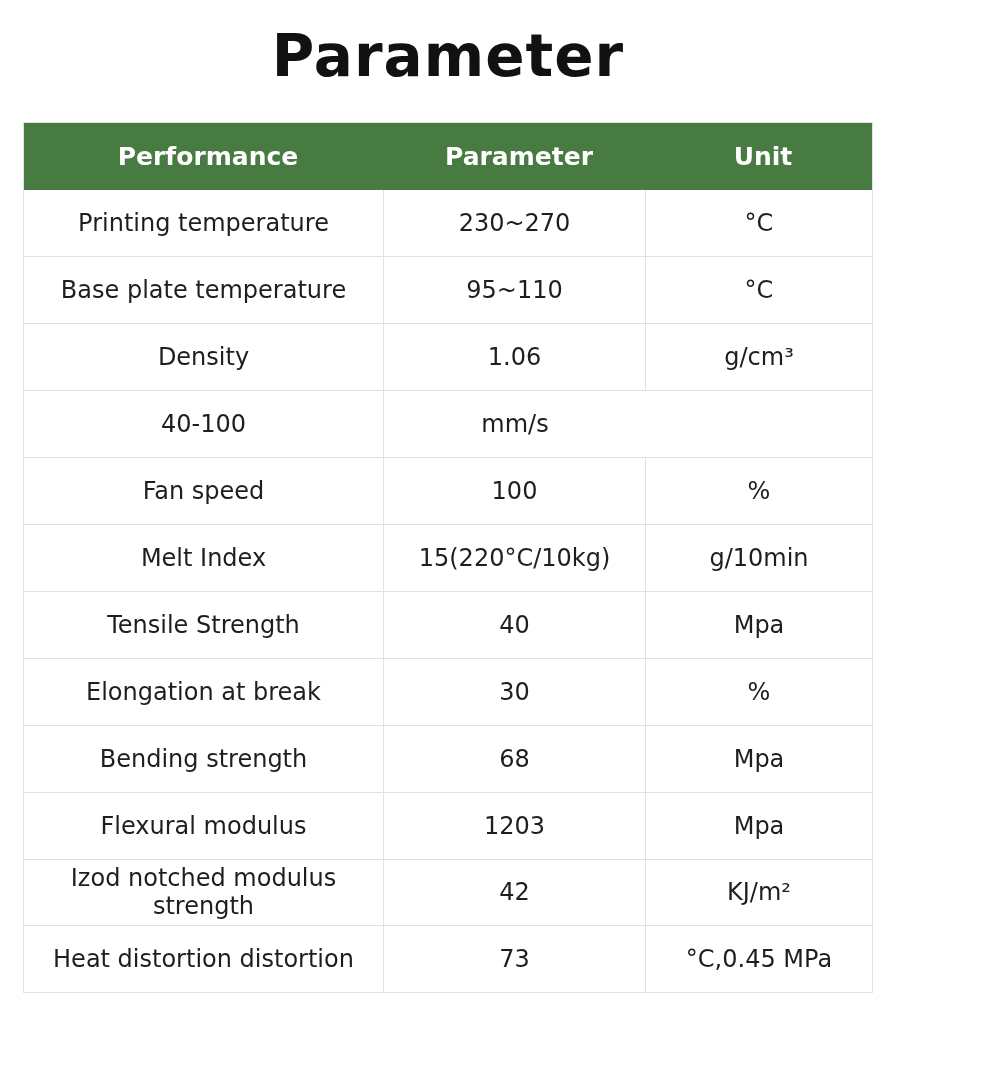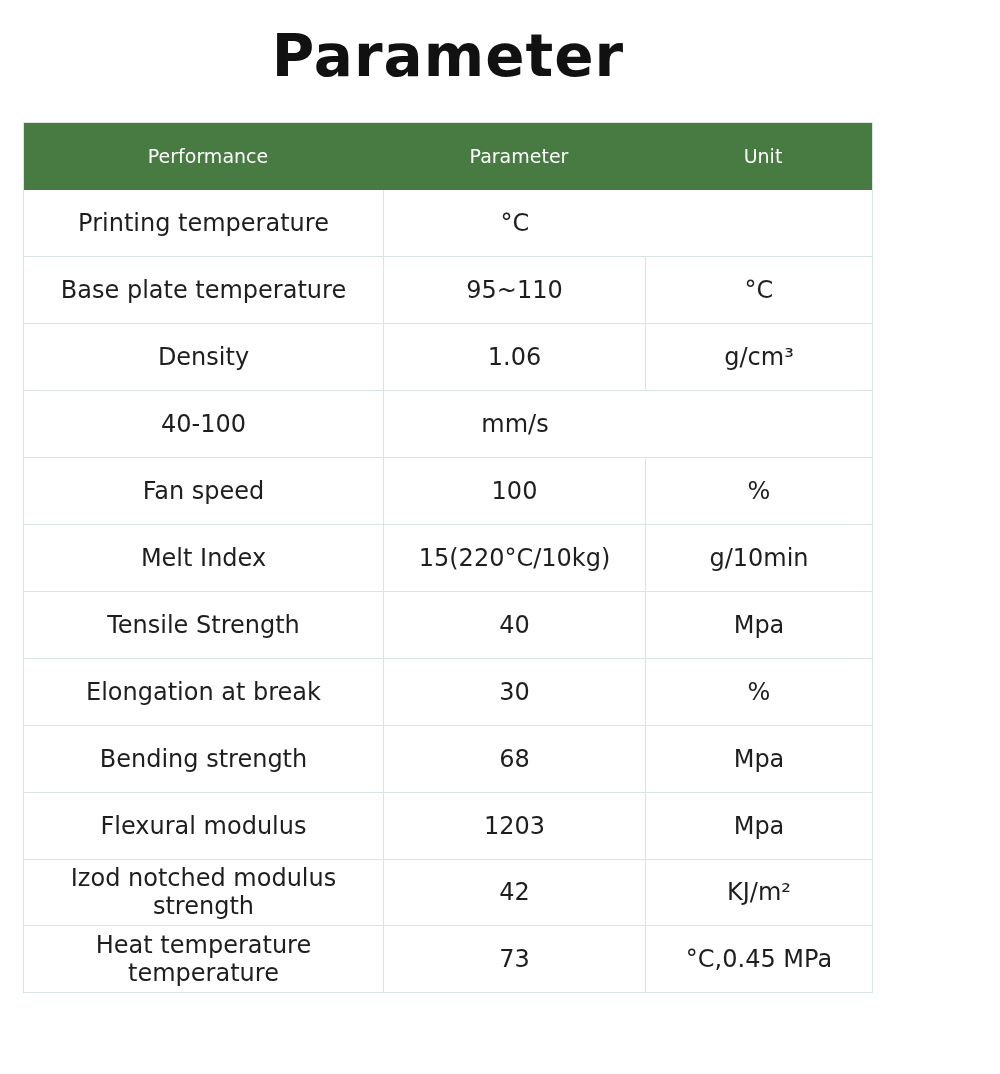--- a/index.html
+++ b/index.html
@@ -35,22 +35,22 @@
   }
   .table-header{
     display:grid;
     grid-template-columns:360px 262px 1fr;
     background:var(--header-bg);
     height:67px;
   }
   .th{
     display:flex;align-items:center;justify-content:center;
     color:var(--header-text);
-    font-size:19px;
-    font-weight:normal;
+    font-size:25px;
+    font-weight:bold;
     padding-left:8px;
   }
   .table-row{
     display:grid;
     grid-template-columns:360px 262px 1fr;
     height:66.9px;
     background:var(--bg);
   }
   .table-row + .table-row{border-top:1px solid var(--grid-line);}
   .cell{
@@ -71,20 +71,21 @@
   <div class="param-table">
 
     <div class="table-header">
       <div class="th">Performance</div>
       <div class="th">Parameter</div>
       <div class="th">Unit</div>
     </div>
 
     <div class="table-row">
       <div class="cell c1">Printing temperature</div>
+      <div class="cell c2">230~270</div>
       <div class="cell c3">°C</div>
     </div>
 
     <div class="table-row">
       <div class="cell c1">Base plate temperature</div>
       <div class="cell c2">95~110</div>
       <div class="cell c3">°C</div>
     </div>
 
     <div class="table-row">
@@ -134,19 +135,19 @@
       <div class="cell c3">Mpa</div>
     </div>
 
     <div class="table-row">
       <div class="cell c1">Izod notched modulus strength</div>
       <div class="cell c2">42</div>
       <div class="cell c3">KJ/m²</div>
     </div>
 
     <div class="table-row">
-      <div class="cell c1">Heat temperature temperature</div>
+      <div class="cell c1">Heat distortion distortion</div>
       <div class="cell c2">73</div>
       <div class="cell c3">°C,0.45 MPa</div>
     </div>
 
   </div>
 </div>
 
 </body></html>

